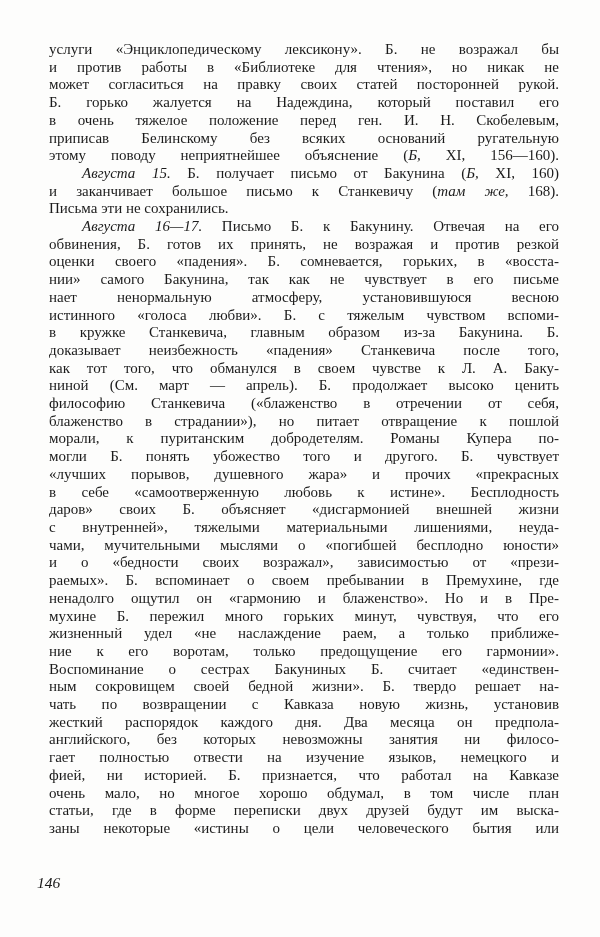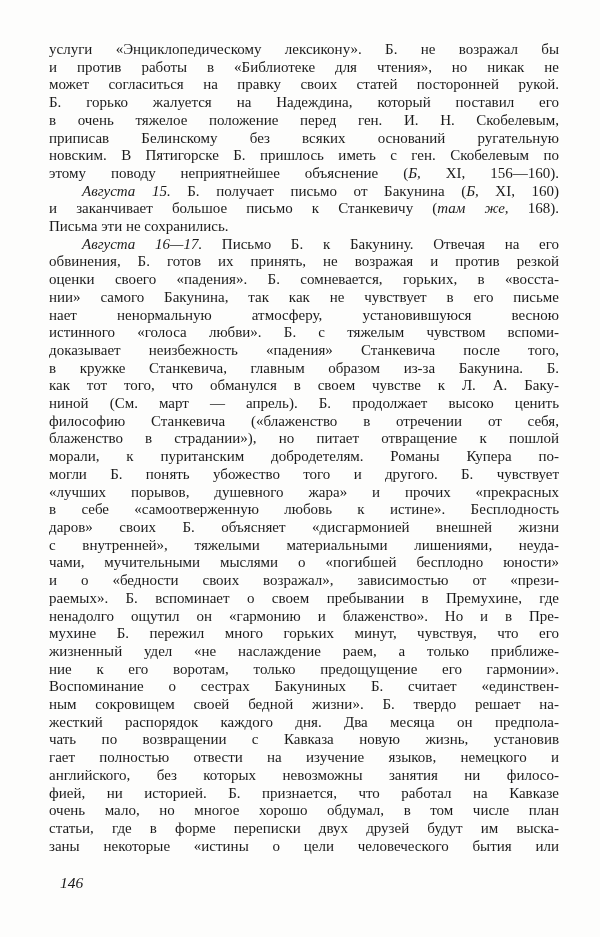--- a/index.html
+++ b/index.html
@@ -37,79 +37,78 @@
     hyphens: none;
   }
   .line.flush-left {
     text-align-last: left;
     -moz-text-align-last: left;
   }
   .line.indent { text-indent: 33px; }
   .italic { font-style: italic; }
   .page-number {
     position: absolute;
-    left: 60px;
+    left: 37px;
     top: 874px;
     font-size: 15.5px;
     font-style: italic;
     color: #1b1b1b;
   }
 </style>
 </head>
 <body>
 
 <main class="page">
   <section class="text-block">
       <div class="para">
         <div class="line"><span>услуги «Энциклопедическому лексикону». Б. не возражал бы</span></div>
         <div class="line"><span>и против работы в «Библиотеке для чтения», но никак не</span></div>
         <div class="line"><span>может согласиться на правку своих статей посторонней рукой.</span></div>
         <div class="line"><span>Б. горько жалуется на Надеждина, который поставил его</span></div>
         <div class="line"><span>в очень тяжелое положение перед ген. И. Н. Скобелевым,</span></div>
         <div class="line"><span>приписав Белинскому без всяких оснований ругательную</span></div>
-        <div class="line"><span>новским. В Пятигорске Б. пришлось иметь с ген. Скобелевым по</span></div>
         <div class="line"><span>этому поводу неприятнейшее объяснение (</span><span class="italic">Б,</span><span> XI, 156—160).</span></div>
       </div>
       <div class="para">
         <div class="line indent"><span class="italic">Августа 15.</span><span> Б. получает письмо от Бакунина (</span><span class="italic">Б,</span><span> XI, 160)</span></div>
         <div class="line"><span>и заканчивает большое письмо к Станкевичу (</span><span class="italic">там же,</span><span> 168).</span></div>
         <div class="line flush-left"><span>Письма эти не сохранились.</span></div>
       </div>
       <div class="para">
         <div class="line indent"><span class="italic">Августа 16—17.</span><span> Письмо Б. к Бакунину. Отвечая на его</span></div>
         <div class="line"><span>обвинения, Б. готов их принять, не возражая и против резкой</span></div>
         <div class="line"><span>оценки своего «падения». Б. сомневается, горьких, в «восста-</span></div>
         <div class="line"><span>нии» самого Бакунина, так как не чувствует в его письме</span></div>
         <div class="line"><span>нает ненормальную атмосферу, установившуюся весною</span></div>
         <div class="line"><span>истинного «голоса любви». Б. с тяжелым чувством вспоми-</span></div>
+        <div class="line"><span>в кружке Станкевича, главным образом из-за Бакунина. Б.</span></div>
         <div class="line"><span>доказывает неизбежность «падения» Станкевича после того,</span></div>
-        <div class="line"><span>в кружке Станкевича, главным образом из-за Бакунина. Б.</span></div>
         <div class="line"><span>как тот того, что обманулся в своем чувстве к Л. А. Баку-</span></div>
         <div class="line"><span>ниной (См. март — апрель). Б. продолжает высоко ценить</span></div>
         <div class="line"><span>философию Станкевича («блаженство в отречении от себя,</span></div>
         <div class="line"><span>блаженство в страдании»), но питает отвращение к пошлой</span></div>
         <div class="line"><span>морали, к пуританским добродетелям. Романы Купера по-</span></div>
         <div class="line"><span>могли Б. понять убожество того и другого. Б. чувствует</span></div>
         <div class="line"><span>«лучших порывов, душевного жара» и прочих «прекрасных</span></div>
         <div class="line"><span>в себе «самоотверженную любовь к истине». Бесплодность</span></div>
         <div class="line"><span>даров» своих Б. объясняет «дисгармонией внешней жизни</span></div>
         <div class="line"><span>с внутренней», тяжелыми материальными лишениями, неуда-</span></div>
         <div class="line"><span>чами, мучительными мыслями о «погибшей бесплодно юности»</span></div>
         <div class="line"><span>и о «бедности своих возражал», зависимостью от «прези-</span></div>
         <div class="line"><span>раемых». Б. вспоминает о своем пребывании в Премухине, где</span></div>
         <div class="line"><span>ненадолго ощутил он «гармонию и блаженство». Но и в Пре-</span></div>
         <div class="line"><span>мухине Б. пережил много горьких минут, чувствуя, что его</span></div>
         <div class="line"><span>жизненный удел «не наслаждение раем, а только приближе-</span></div>
         <div class="line"><span>ние к его воротам, только предощущение его гармонии».</span></div>
         <div class="line"><span>Воспоминание о сестрах Бакуниных Б. считает «единствен-</span></div>
         <div class="line"><span>ным сокровищем своей бедной жизни». Б. твердо решает на-</span></div>
+        <div class="line"><span>чать по возвращении с Кавказа новую жизнь, установив</span></div>
         <div class="line"><span>жесткий распорядок каждого дня. Два месяца он предпола-</span></div>
-        <div class="line"><span>чать по возвращении с Кавказа новую жизнь, установив</span></div>
+        <div class="line"><span>английского, без которых невозможны занятия ни филосо-</span></div>
         <div class="line"><span>гает полностью отвести на изучение языков, немецкого и</span></div>
-        <div class="line"><span>английского, без которых невозможны занятия ни филосо-</span></div>
         <div class="line"><span>фией, ни историей. Б. признается, что работал на Кавказе</span></div>
         <div class="line"><span>очень мало, но многое хорошо обдумал, в том числе план</span></div>
         <div class="line"><span>статьи, где в форме переписки двух друзей будут им выска-</span></div>
         <div class="line"><span>заны некоторые «истины о цели человеческого бытия или</span></div>
       </div>
     </section>
   <div class="page-number">146</div>
 </main>
 
 </body></html>

